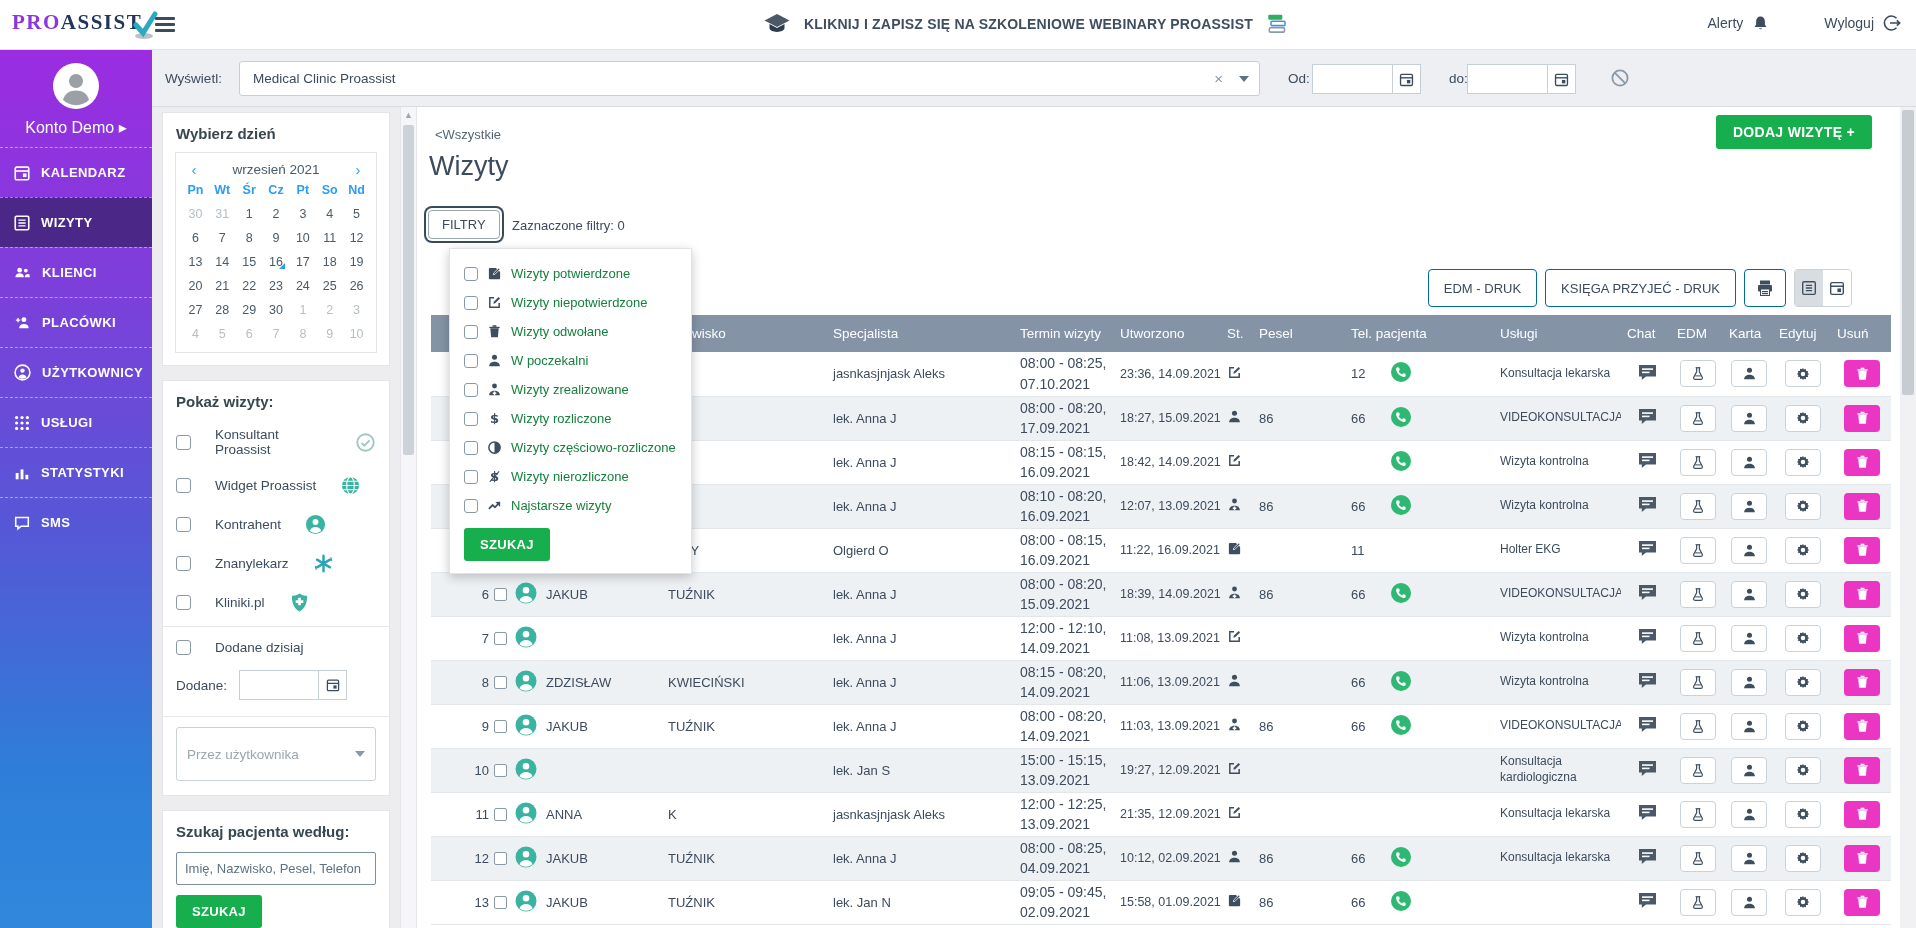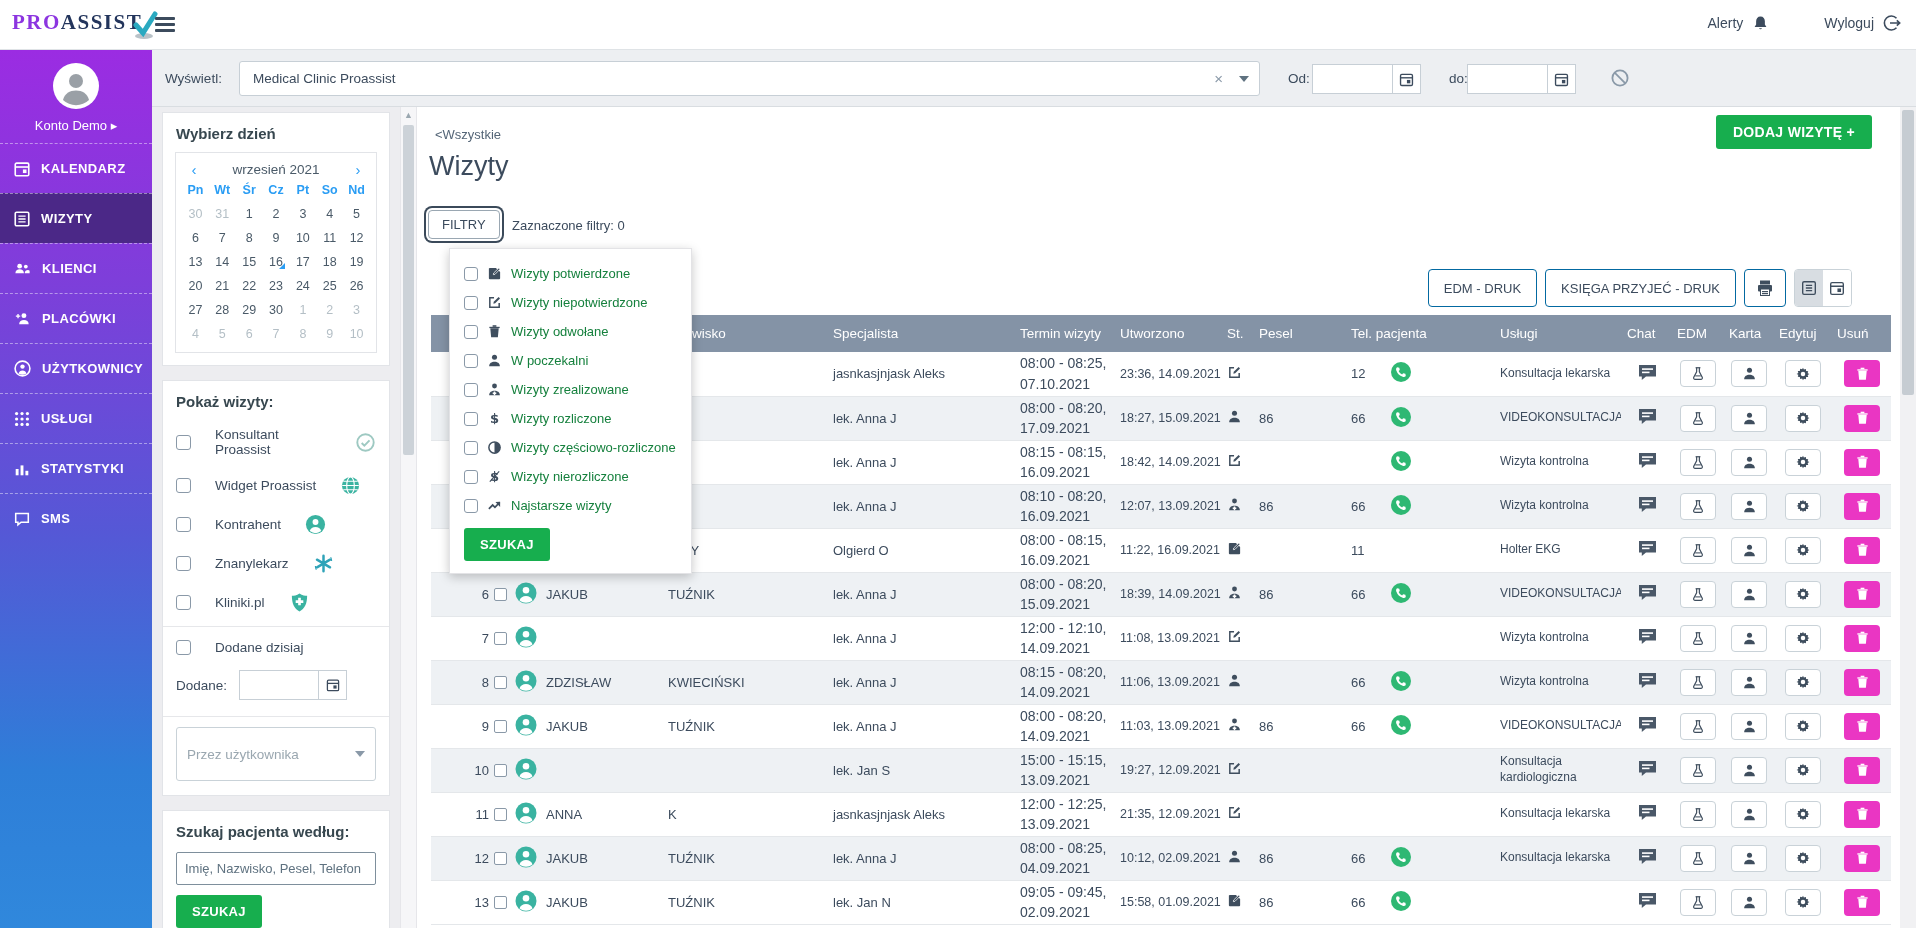--- a/index.html
+++ b/index.html
@@ -24,21 +24,21 @@
   .hdr-right{position:absolute;right:14px;top:13px;display:flex;align-items:center;gap:14px;}
   .hdr-right .grp{display:flex;align-items:center;gap:8px;font-size:14px;color:#3c4b5d;cursor:pointer;}
   .hdr-right .sep{width:26px;}
 
   
   .sidebar{position:absolute;top:50px;left:0;width:152px;bottom:0;z-index:30;
            background:linear-gradient(180deg,#9b2ce2 0%,#7e3eda 26%,#5558d6 55%,#2e7ed8 82%,#3088dc 100%);}
   .account{padding:13px 0 10px 0;text-align:center;color:#fff;}
   .account .av{width:46px;height:46px;margin:0 auto;border-radius:50%;background:#fff;
                display:flex;align-items:center;justify-content:center;}
-  .account .nm{font-size:13px;margin-top:9px;cursor:pointer;}
+  .account .nm{font-size:16px;margin-top:9px;cursor:pointer;}
   .side-item{display:flex;align-items:center;gap:10px;height:50px;padding-left:13px;
              color:#fff;font-size:13px;font-weight:bold;letter-spacing:.4px;cursor:pointer;
              border-top:1px dashed rgba(255,255,255,.45);}
   .side-item.active{background:#4b2887;}
 
   
   .topbar{position:absolute;top:50px;left:152px;right:0;height:57px;background:#edeff2;
           border-bottom:1px solid #d9dde1;z-index:20;}
   .topbar .lbl{position:absolute;top:21px;font-size:13.5px;color:#3c4b5d;}
   .wys-lbl{left:13px;}
@@ -156,20 +156,36 @@
             <ellipse cx="16" cy="26" rx="9" ry="3" fill="#b9c2c8"></ellipse>
             <path d="M8 15l7 8L27 4" fill="none" stroke="#2aa9c0" stroke-width="5" stroke-linecap="round"></path>
           </svg>
       </span>
     </div>
     <div class="hamburger">
         <div></div>
         <div></div>
         <div></div>
       </div>
+    <div class="banner">
+      <span class="icn">
+        <svg width="30" height="30" viewBox="0 0 24 24">
+            <path d="M12 4L2 9.2l10 5.2 10-5.2z" fill="#4a5868"></path>
+            <path d="M6 12v3.2c0 1.7 2.7 3.1 6 3.1s6-1.4 6-3.1V12l-6 3.1z" fill="#2f3c4c"></path>
+          </svg>
+      </span>
+      <span class="txt">KLIKNIJ I ZAPISZ SIĘ NA SZKOLENIOWE WEBINARY PROASSIST</span>
+      <span class="icn">
+        <svg width="26" height="26" viewBox="0 0 24 24">
+            <rect x="3" y="3.5" width="13" height="4.5" rx="1" fill="#2fae5b"></rect>
+            <rect x="5.5" y="9.5" width="13" height="4" rx="1" fill="none" stroke="#4a90d9" stroke-width="1.4"></rect>
+            <rect x="4" y="15.5" width="14" height="4" rx="1" fill="none" stroke="#8a99a8" stroke-width="1.4"></rect>
+          </svg>
+      </span>
+    </div>
     <div class="hdr-right">
       <div class="grp">
         <span>Alerty</span>
         <span class="icn">
           <svg width="19" height="19" viewBox="0 0 20 20">
               <path d="M10 2.5c3 0 4.6 2.2 4.6 5v3.6l1.6 2.6H3.8l1.6-2.6V7.5c0-2.8 1.6-5 4.6-5z" fill="#3c4b5d"></path>
               <path d="M8.4 15a1.7 1.7 0 0 0 3.2 0z" fill="#3c4b5d"></path>
             </svg>
         </span>
       </div>

